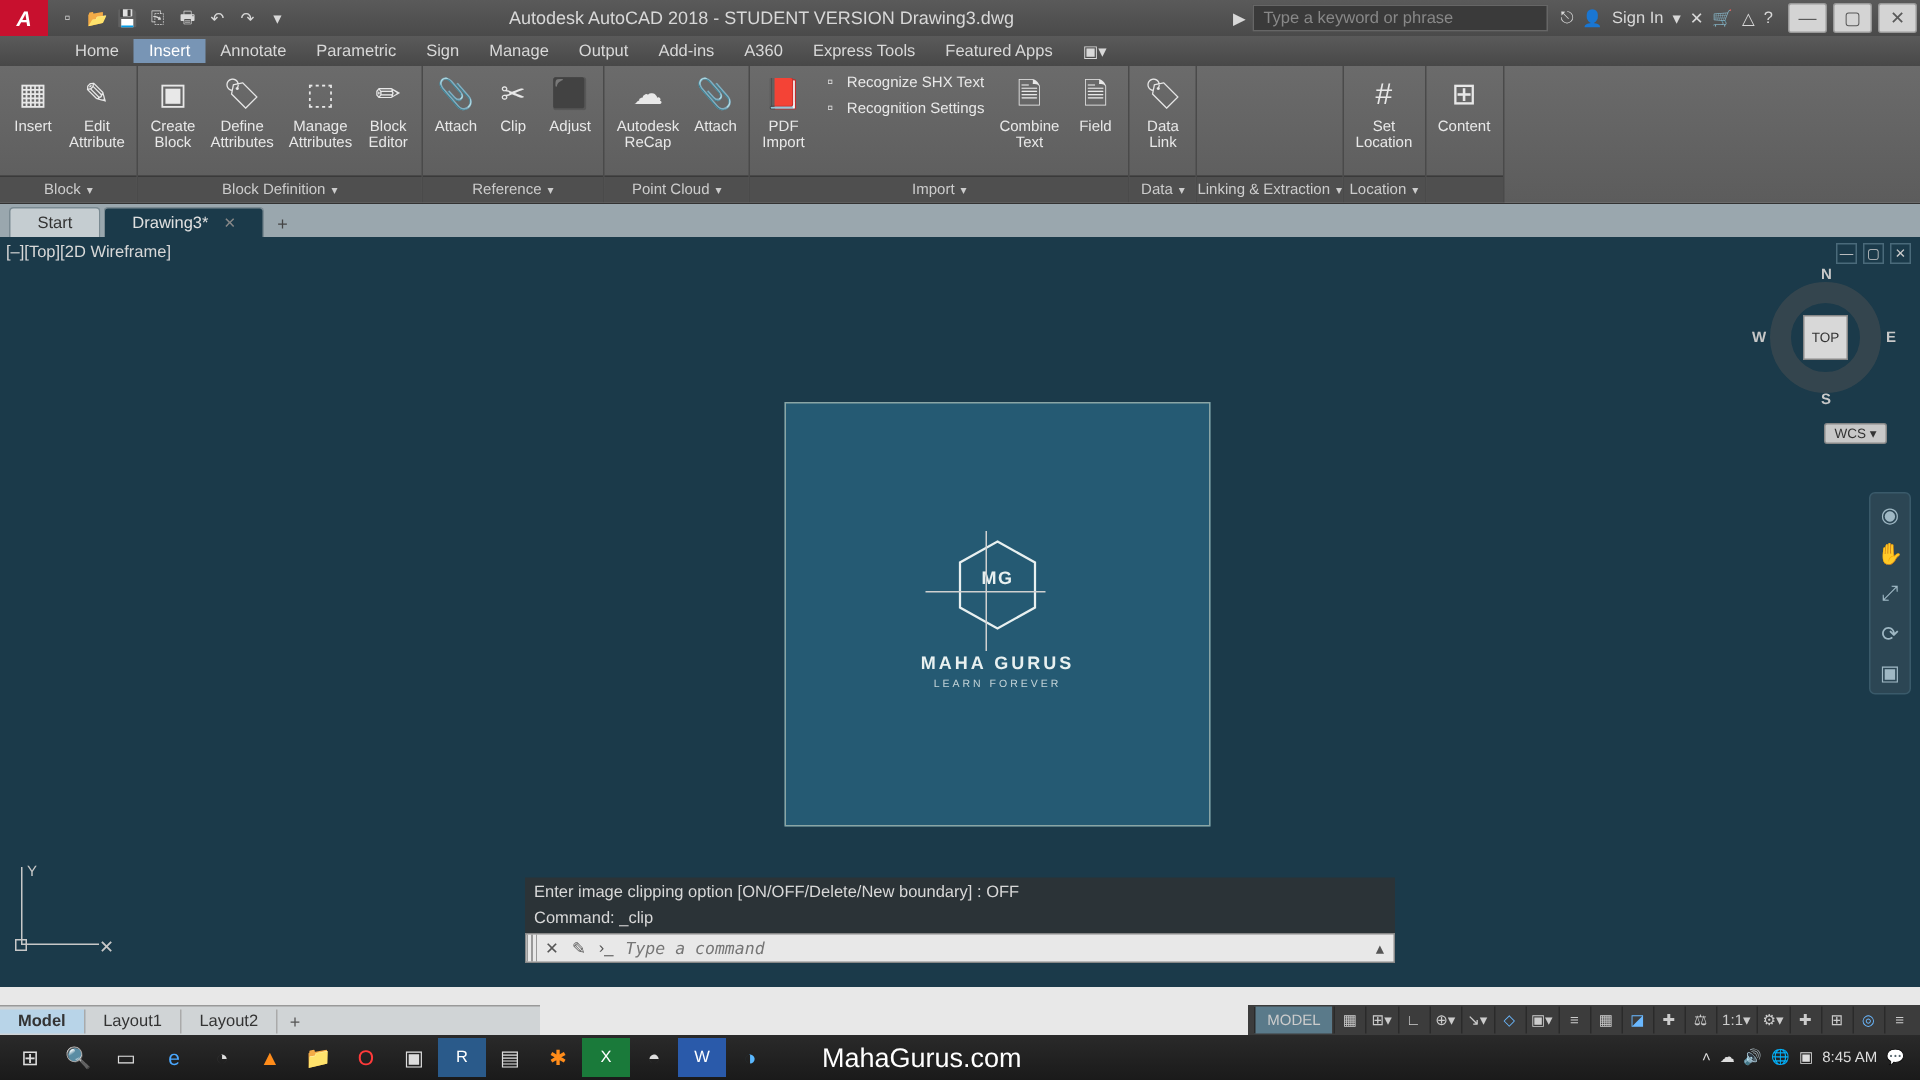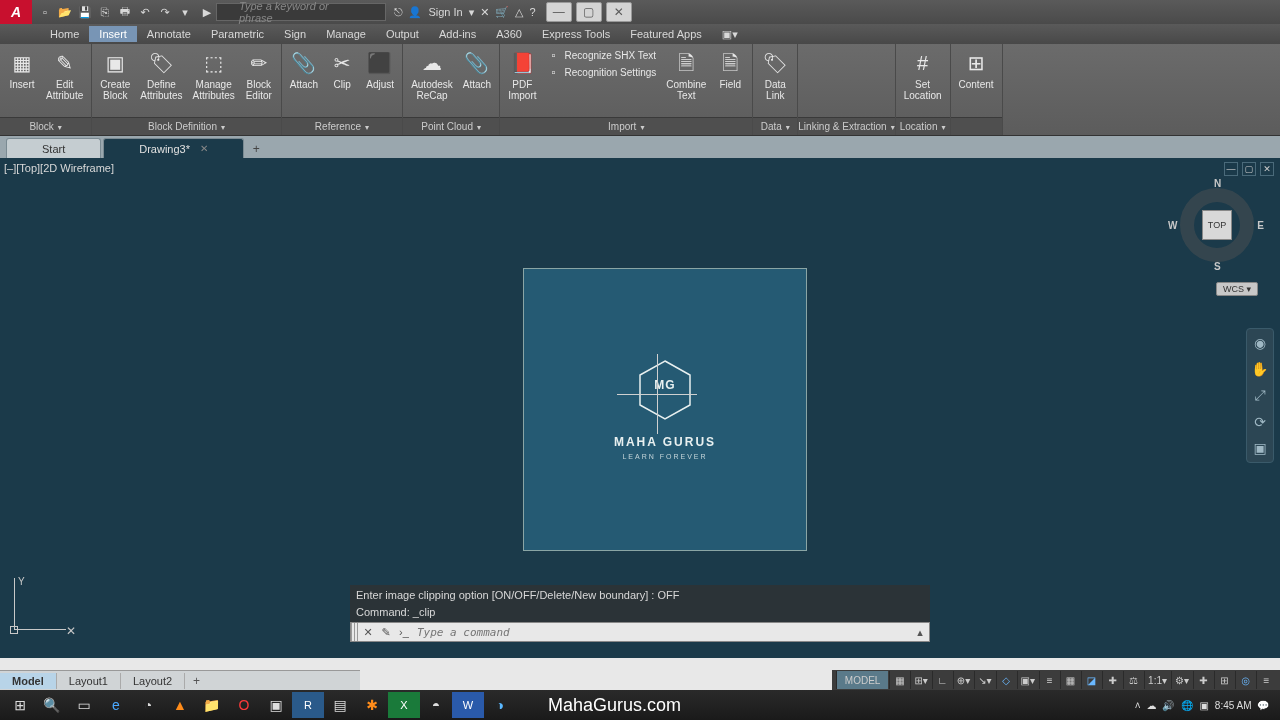--- a/index.html
+++ b/index.html
@@ -4,21 +4,21 @@
 <style>
 * { margin:0; padding:0; box-sizing:border-box; font-family:"Segoe UI",Arial,sans-serif; }
 body { width:1280px; height:720px; overflow:hidden; background:#e8e8e8; position:relative; }
 
 
 .titlebar { height:24px; background:linear-gradient(#5a5a5a,#4a4a4a); display:flex; align-items:center; color:#d8d8d8; font-size:11px; }
 .app-icon { width:32px; height:24px; background:#c8102e; color:#fff; display:flex; align-items:center; justify-content:center; font-weight:bold; font-size:14px; font-style:italic; }
 .qat { display:flex; align-items:center; gap:2px; padding:0 4px; }
 .qat-btn { width:18px; height:18px; display:flex; align-items:center; justify-content:center; color:#d8d8d8; font-size:11px; cursor:pointer; }
 .title-text { flex:1; text-align:center; font-size:12px; }
-.search-box { width:170px; height:18px; background:#3a3a3a; border:1px solid #666; color:#888; font-style:italic; font-size:11px; padding:0 22px; display:flex; align-items:center; }
+.search-box { width:197px; height:18px; background:#3a3a3a; border:1px solid #666; color:#888; font-size:11px; padding:0 6px; display:flex; align-items:center; }
 .signin-area { display:flex; align-items:center; gap:6px; padding:0 8px; color:#d8d8d8; font-size:11px; }
 .win-controls { display:flex; }
 .win-btn { width:26px; height:20px; display:flex; align-items:center; justify-content:center; color:#5a5a5a; font-size:12px; margin:0 2px; background:#d4d4d4; border:1px solid #999; border-radius:2px; }
 
 
 .menubar { height:20px; background:linear-gradient(#5a5a5a,#484848); display:flex; align-items:center; padding-left:40px; }
 .menu-tab { padding:2px 10px; color:#d8d8d8; font-size:11px; cursor:pointer; }
 .menu-tab.active { background:#7895b5; color:#fff; }
 
 
@@ -28,21 +28,21 @@
 .panel-label { height:18px; background:#4f4f4f; color:#ccc; font-size:10px; display:flex; align-items:center; justify-content:center; border-top:1px solid #3a3a3a; position:relative; }
 .panel-label .drop::after { content:"▾"; font-size:8px; margin-left:4px; }
 .rbtn { display:flex; flex-direction:column; align-items:center; justify-content:flex-start; color:#e8e8e8; font-size:10px; text-align:center; cursor:pointer; padding:2px 4px; line-height:1.1; min-width:34px; }
 .rbtn .ico { width:28px; height:28px; margin-bottom:2px; display:flex; align-items:center; justify-content:center; font-size:20px; }
 .small-row { display:flex; flex-direction:column; gap:1px; }
 .small-btn { display:flex; align-items:center; gap:4px; color:#e8e8e8; font-size:10px; padding:1px 4px; cursor:pointer; white-space:nowrap; }
 .small-btn .sico { width:14px; height:14px; display:flex; align-items:center; justify-content:center; font-size:11px; }
 
 
 .filetabs { height:22px; background:#9aa7ae; display:flex; align-items:flex-end; padding-left:6px; }
-.ftab { height:20px; padding:0 35px; background:#c5cdd1; border:1px solid #7a8a92; border-bottom:none; border-radius:3px 3px 0 0; display:flex; align-items:center; font-size:11px; color:#333; margin-right:2px; position:relative; }
+.ftab { height:20px; padding:0 18px; background:#c5cdd1; border:1px solid #7a8a92; border-bottom:none; border-radius:3px 3px 0 0; display:flex; align-items:center; font-size:11px; color:#333; margin-right:2px; position:relative; }
 .ftab.active { background:#1b3a4a; color:#e0e0e0;margin-top:40px; }
 .ftab .close { margin-left:10px; font-size:10px; color:#888; }
 .ftab-add { width:20px; height:18px; display:flex; align-items:center; justify-content:center; color:#444; font-size:12px; cursor:pointer; }
 
 
 .canvas-wrap { position:relative; height:500px; background:#1b3a4a; overflow:hidden; }
 .vp-label { position:absolute; top:4px; left:4px; color:#d8d8d8; font-size:11px; }
 .vp-ctrl { position:absolute; top:4px; right:6px; display:flex; gap:4px; }
 .vp-ctrl span { width:14px; height:14px; background:#1b3a4a; border:1px solid #4a6a7a; color:#ccc; font-size:9px; display:flex; align-items:center; justify-content:center; cursor:pointer; }
 
@@ -104,20 +104,21 @@
   <div class="qat">
     <span class="qat-btn">▫</span>
     <span class="qat-btn">📂</span>
     <span class="qat-btn">💾</span>
     <span class="qat-btn">⎘</span>
     <span class="qat-btn">🖶</span>
     <span class="qat-btn">↶</span>
     <span class="qat-btn">↷</span>
     <span class="qat-btn">▾</span>
   </div>
+  <div class="title-text">Autodesk AutoCAD 2018 - STUDENT VERSION   Drawing3.dwg</div>
   <span class="qat-btn">▶</span>
   <div class="search-box">Type a keyword or phrase</div>
   <div class="signin-area">
     <span>⎋</span>
     <span>👤</span>
     <span>Sign In</span>
     <span>▾</span>
     <span>✕</span>
     <span>🛒</span>
     <span>△</span>

